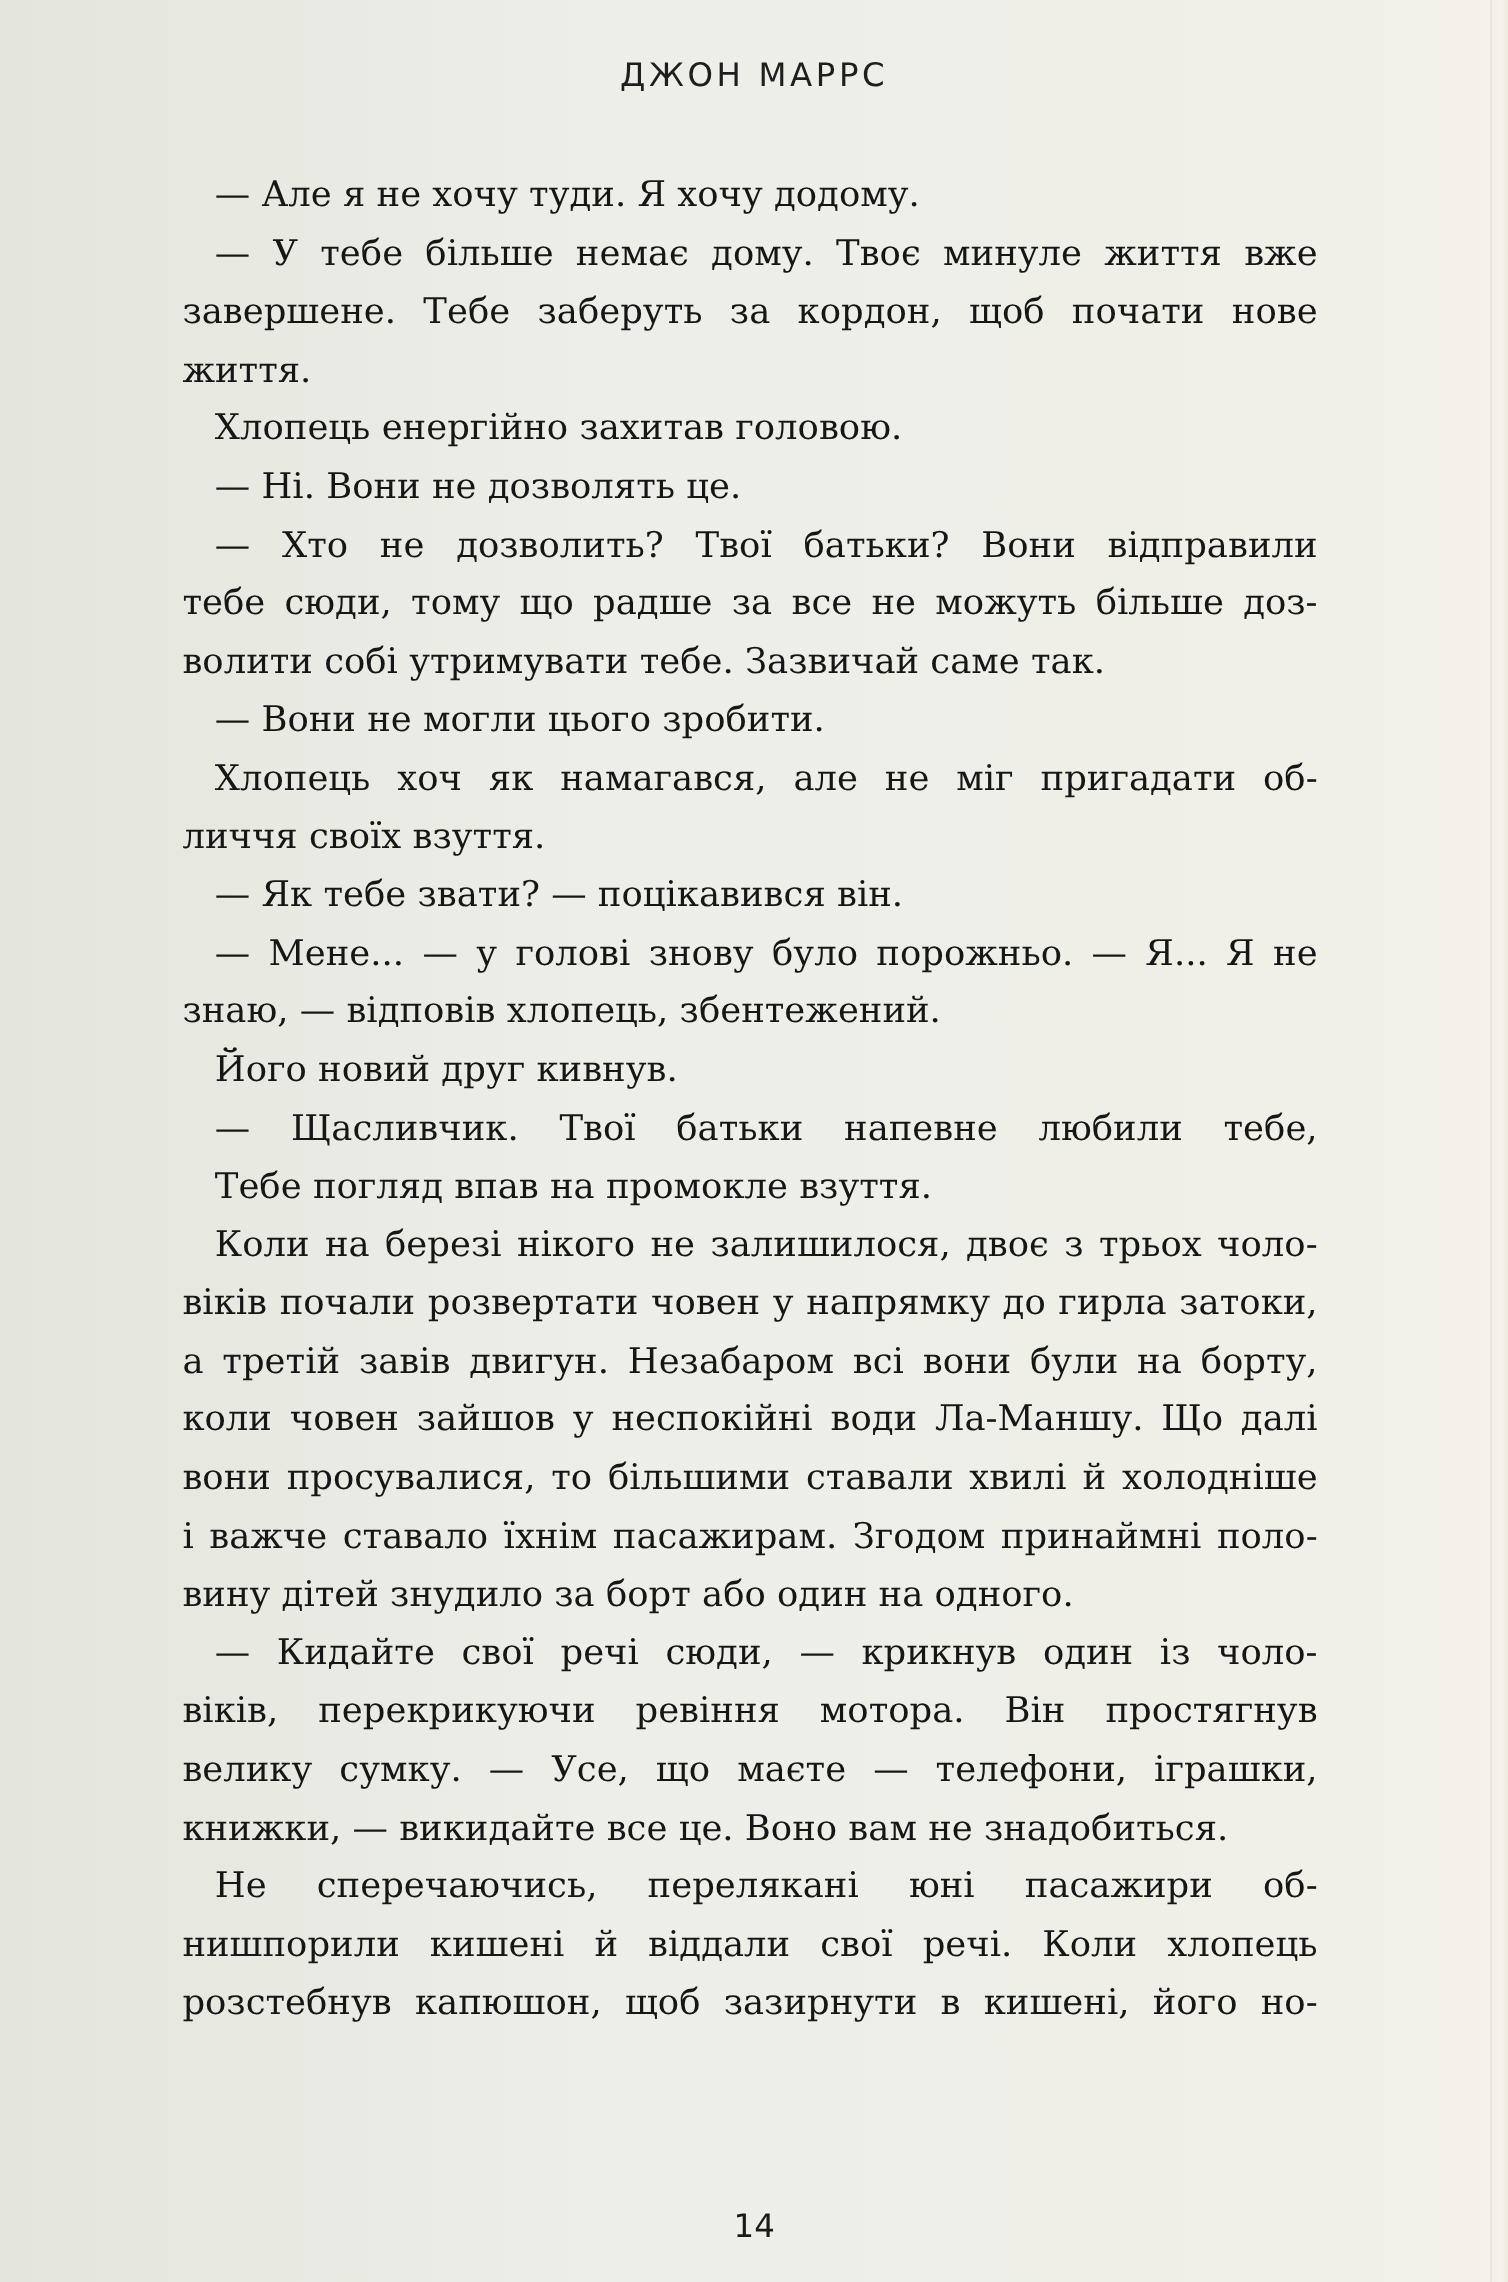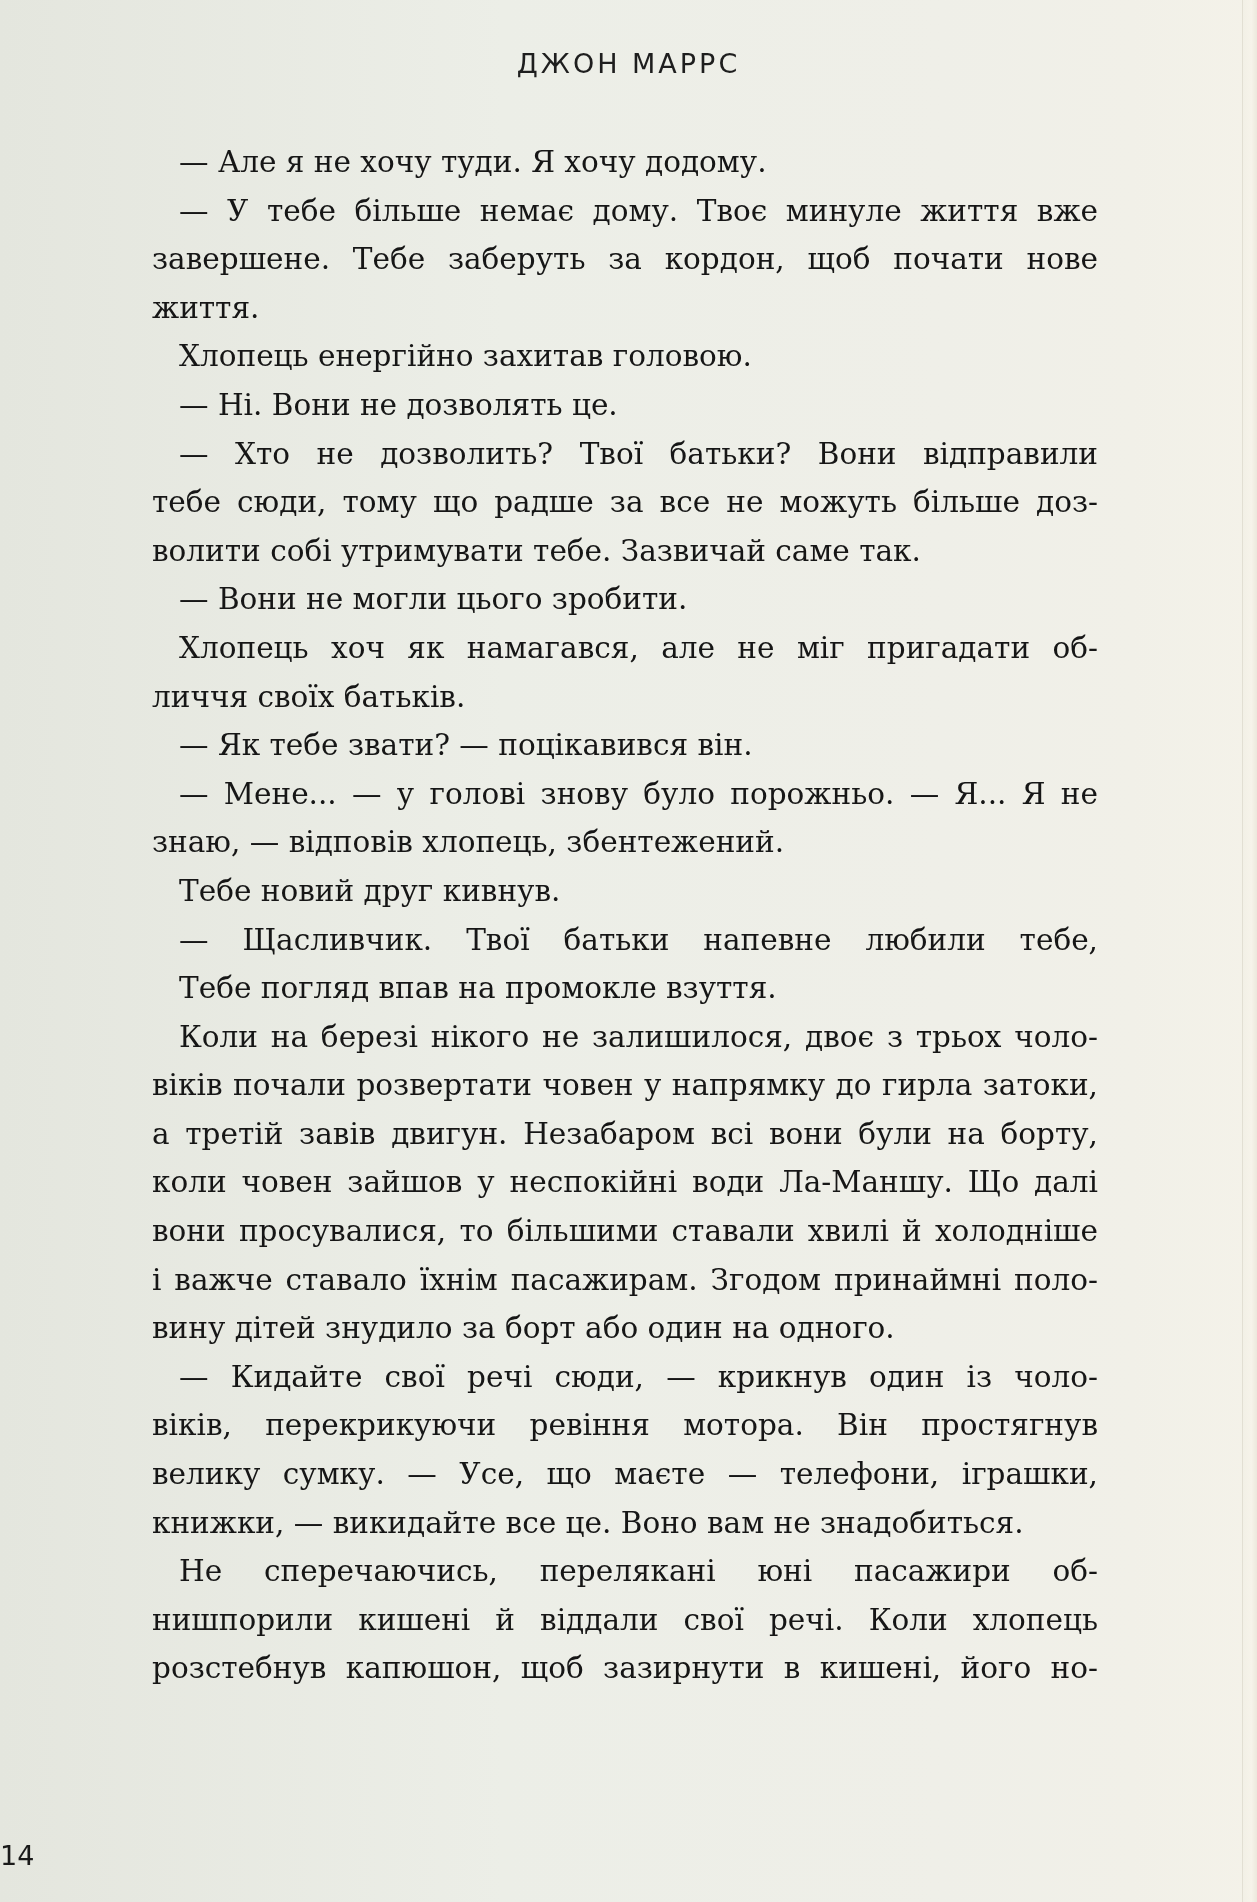--- a/index.html
+++ b/index.html
@@ -62,21 +62,21 @@
       text-align-last: left;
     }
     .line.indent {
       padding-left: 27px;
     }
     .folio {
       position: absolute;
       top: 1840px;
       left: 0;
       width: 1257px;
-      text-align: left;
+      text-align: center;
       font-family: "DejaVu Sans", sans-serif;
       font-size: 27px;
       color: #1a1a1a;
     }
   </style>
 </head>
 <body>
 
 <div class="page">
   <div class="edge-strip"></div>
@@ -88,25 +88,25 @@
       <div class="line indent">— У тебе більше немає дому. Твоє минуле життя вже</div>
       <div class="line">завершене. Тебе заберуть за кордон, щоб почати нове</div>
       <div class="line last">життя.</div>
       <div class="line indent last">Хлопець енергійно захитав головою.</div>
       <div class="line indent last">— Ні. Вони не дозволять це.</div>
       <div class="line indent">— Хто не дозволить? Твої батьки? Вони відправили</div>
       <div class="line">тебе сюди, тому що радше за все не можуть більше доз-</div>
       <div class="line last">волити собі утримувати тебе. Зазвичай саме так.</div>
       <div class="line indent last">— Вони не могли цього зробити.</div>
       <div class="line indent">Хлопець хоч як намагався, але не міг пригадати об-</div>
-      <div class="line last">личчя своїх батьків.</div>
+      <div class="line last">личчя своїх взуття.</div>
       <div class="line indent last">— Як тебе звати? — поцікавився він.</div>
       <div class="line indent">— Мене... — у голові знову було порожньо. — Я... Я не</div>
       <div class="line last">знаю, — відповів хлопець, збентежений.</div>
-      <div class="line indent last">Тебе новий друг кивнув.</div>
+      <div class="line indent last">Його новий друг кивнув.</div>
       <div class="line indent">— Щасливчик. Твої батьки напевне любили тебе,</div>
       <div class="line indent last">Тебе погляд впав на промокле взуття.</div>
       <div class="line indent">Коли на березі нікого не залишилося, двоє з трьох чоло-</div>
       <div class="line">віків почали розвертати човен у напрямку до гирла затоки,</div>
       <div class="line">а третій завів двигун. Незабаром всі вони були на борту,</div>
       <div class="line">коли човен зайшов у неспокійні води Ла-Маншу. Що далі</div>
       <div class="line">вони просувалися, то більшими ставали хвилі й холодніше</div>
       <div class="line">і важче ставало їхнім пасажирам. Згодом принаймні поло-</div>
       <div class="line last">вину дітей знудило за борт або один на одного.</div>
       <div class="line indent">— Кидайте свої речі сюди, — крикнув один із чоло-</div>

